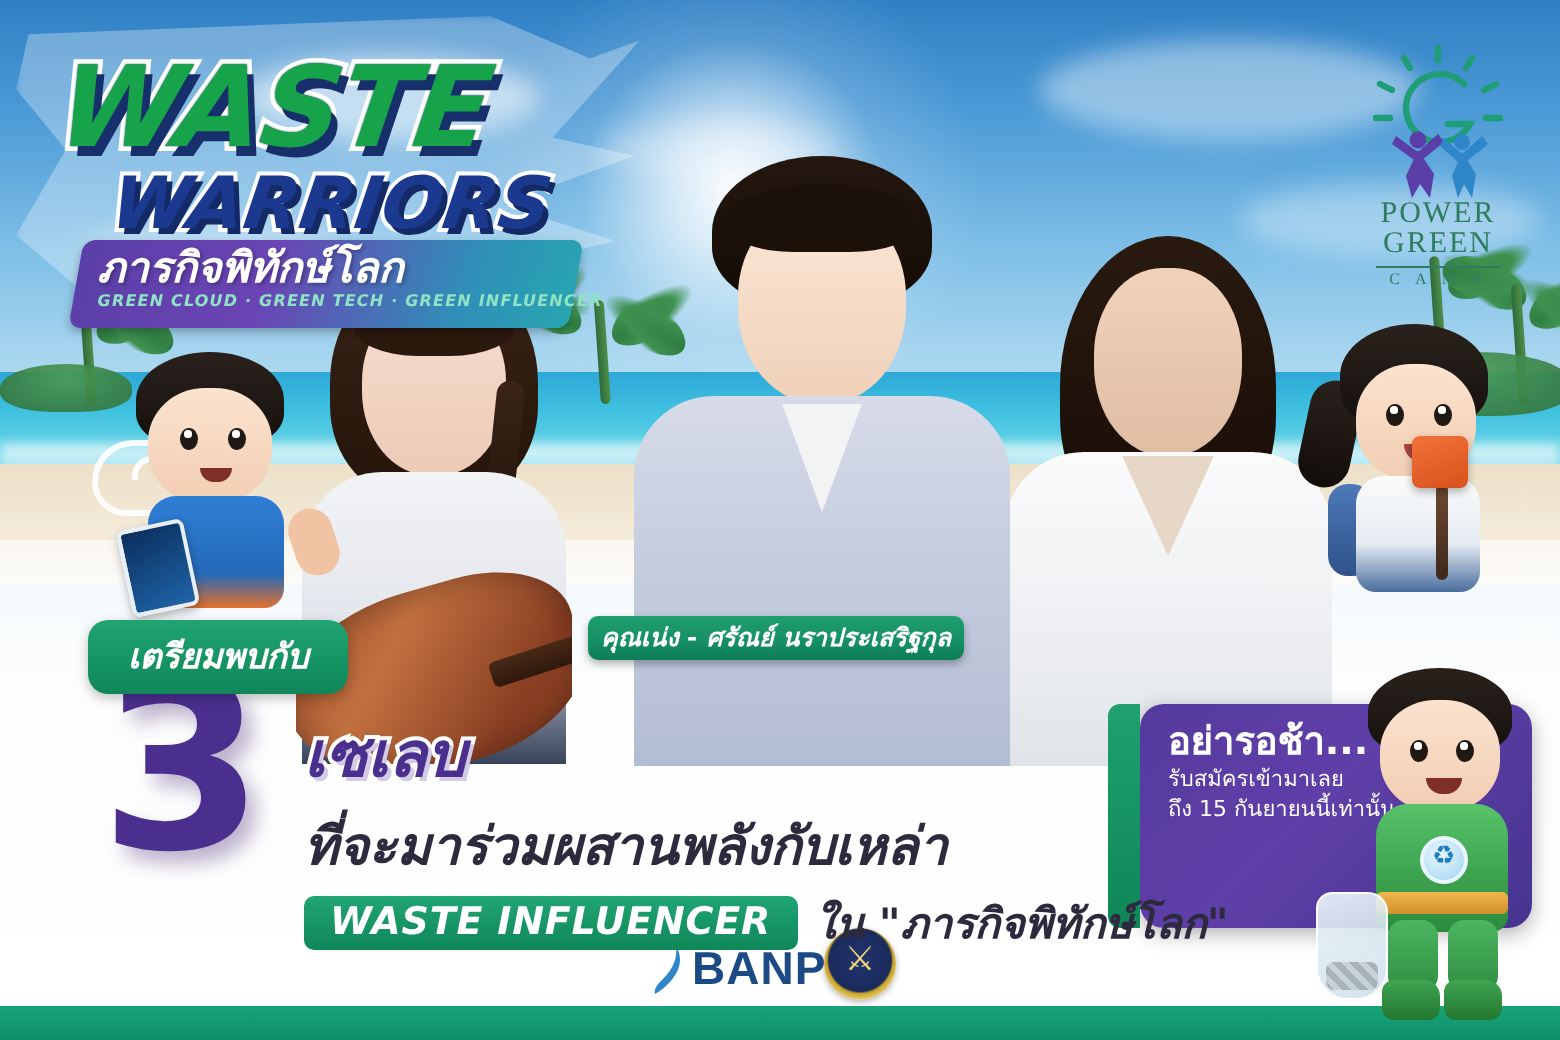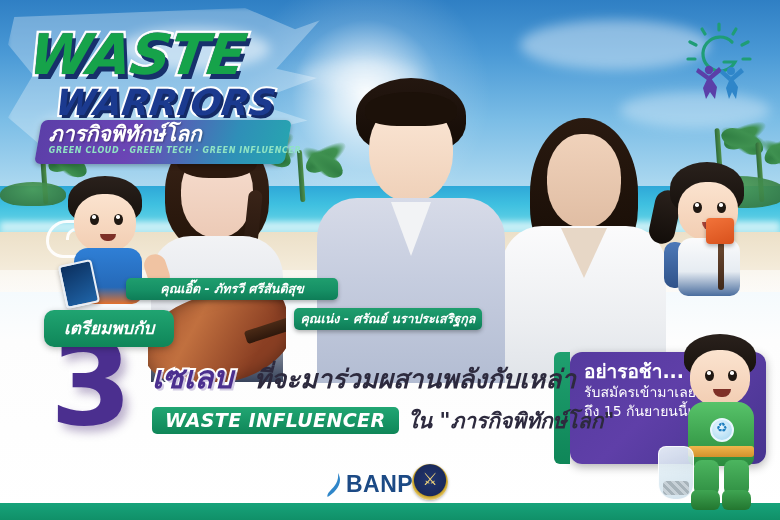--- a/index.html
+++ b/index.html
@@ -291,21 +291,21 @@
     font-size:118px; font-weight:bold; line-height:.9;
     color:#4b2f8f;
     -webkit-text-stroke:7px #ffffff;
     paint-order:stroke fill;
     text-shadow:5px 6px 10px rgba(60,30,110,.35);
     font-family:"DejaVu Sans", sans-serif;
   }
 
   
   #headline { position:absolute; left:152px; top:352px; z-index:19; width:420px; }
-  .hl-row1 { display:flex; align-items:baseline; gap:21px; }
+  .hl-row1 { display:flex; align-items:baseline; gap:0;flex-direction:column; }
   .hl-celeb {
     font-size:31px; font-weight:bold; font-style:italic;
     color:#4b2f8f; -webkit-text-stroke:4px #ffffff; paint-order:stroke fill;
     text-shadow:2px 2px 0 rgba(75,47,143,.25);
     font-family:"DejaVu Sans", sans-serif; white-space:nowrap;
   }
   .hl-tail {
     font-size:26px; font-weight:bold; font-style:italic; color:#2d2a3e;
     font-family:"DejaVu Sans", sans-serif; white-space:nowrap;
   }
@@ -329,21 +329,21 @@
     box-shadow:0 3px 10px rgba(0,0,0,.3);
     padding:9px 12px 0 14px;
   }
   #cta-panel .edge {
     position:absolute; left:-16px; top:0; width:16px; height:112px;
     background:linear-gradient(180deg,#1fa06f,#0f8658);
     border-radius:6px 0 0 6px;
   }
   .cta-l1 { font-size:19px; font-weight:bold; color:#ffffff; font-family:"DejaVu Sans", sans-serif; white-space:nowrap; line-height:1.15; }
   .cta-l2 { font-size:27px; font-weight:bold; font-style:italic; color:#6fe3c4; font-family:"DejaVu Sans", sans-serif; white-space:nowrap; line-height:1.1; text-shadow:1px 1px 2px rgba(0,0,0,.25); }
-  .cta-l3, .cta-l4 { font-size:14px; color:#ffffff; font-family:"DejaVu Sans", sans-serif; white-space:nowrap; line-height:1.35; }
+  .cta-l3, .cta-l4 { font-size:11px; color:#ffffff; font-family:"DejaVu Sans", sans-serif; white-space:nowrap; line-height:1.35; }
 
   
   #footer { position:absolute; left:0; bottom:0; width:780px; height:60px; z-index:13; }
   #banpu { position:absolute; left:325px; bottom:22px; display:flex; align-items:center; gap:3px; }
   #banpu .mark { width:18px; height:26px; position:relative; }
   #banpu .wordmark {
     font-size:23px; font-weight:bold; color:#1c4a85; letter-spacing:.5px;
     font-family:"Liberation Sans", sans-serif;
   }
   #royal-seal {
@@ -461,21 +461,20 @@
     <div class="suit"></div>
     <div class="badge"></div>
     <div class="belt"></div>
     <div class="legL"></div>
       <div class="legR"></div>
     <div class="bootL"></div>
       <div class="bootR"></div>
     <div class="bag"></div>
   </div>
 
-  <div class="ribbon" id="ribbon-1">คุณเอิ๊ต - ภัทรวี ศรีสันติสุข</div>
   <div class="ribbon" id="ribbon-2">คุณเน่ง - ศรัณย์ นราประเสริฐกุล</div>
 
   <div class="title-burst">
     <div class="burst-shape"></div>
     <div class="t-waste">WASTE</div>
     <div class="t-warriors">WARRIORS</div>
     <div class="thai-plate">
       <div class="thai-plate-inner">
         <div class="t-thai">ภารกิจพิทักษ์โลก</div>
         <div class="t-tagline">GREEN CLOUD · GREEN TECH · GREEN INFLUENCER</div>
@@ -503,20 +502,26 @@
           <path d="M33 54 L43 45 L46 49 L35 58 Z"></path>
         </g>
         <g fill="#2f86c9">
           <circle cx="55" cy="49" r="4"></circle>
           <path d="M55 54 L50 66 L53 77 L56 70 L60 77 L62 65 Z"></path>
           <path d="M55 55 L46 47 L44 51 L53 59 Z"></path>
           <path d="M55 55 L65 46 L68 50 L57 59 Z"></path>
         </g>
       </svg>
     </div>
+    <div class="pg-text">
+      <div class="pg-line1">POWER</div>
+      <div class="pg-line2">GREEN</div>
+      <div class="pg-rule"></div>
+      <div class="pg-line3">C A M P</div>
+    </div>
   </div>
 
   <div id="cta-panel">
     <div class="edge"></div>
     <div class="cta-l1">อย่ารอช้า...</div>
     <div class="cta-l3">รับสมัครเข้ามาเลย</div>
     <div class="cta-l4">ถึง 15 กันยายนนี้เท่านั้น</div>
   </div>
 
   <div id="pill-meet">เตรียมพบกับ</div>

